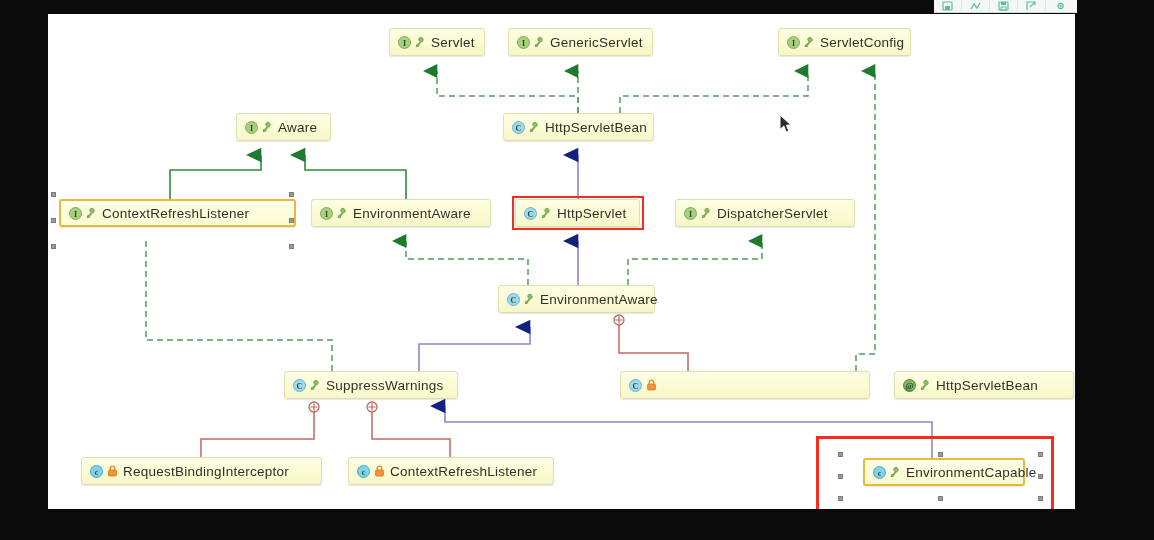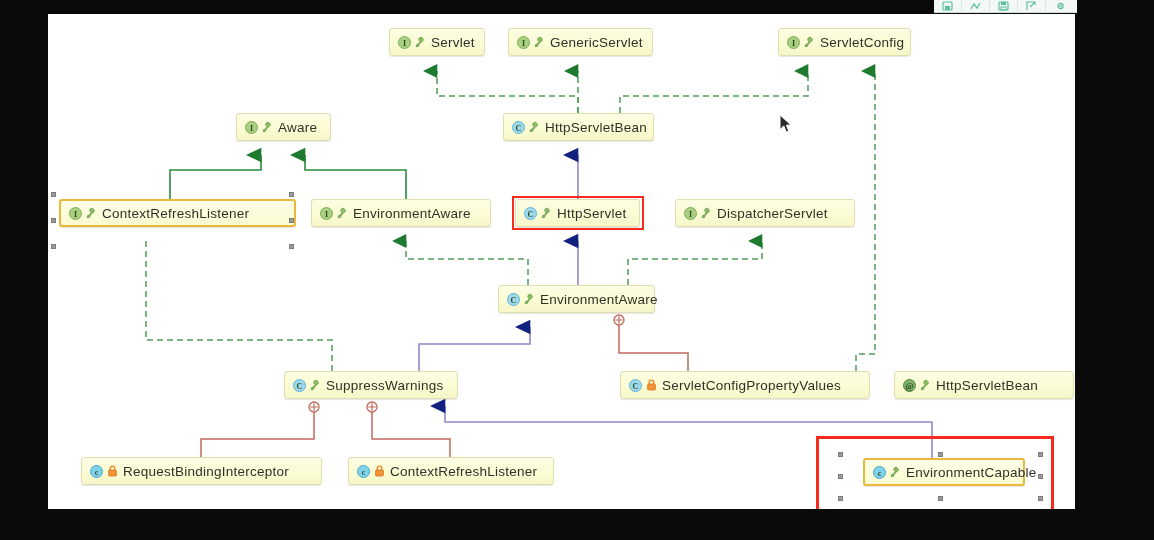--- a/index.html
+++ b/index.html
@@ -363,21 +363,20 @@
         </div>
         <div class="node" style="left: 572px; top: 357px; width: 250px;">
           <svg width="15" height="15" viewBox="0 0 15 15" class="ic">
             <circle cx="7.5" cy="7.5" r="6" fill="#9fd9ee" stroke="#63b4d4" stroke-width="1"></circle>
             <text x="7.5" y="10.6" text-anchor="middle" font-size="8" font-family="&quot;Liberation Serif&quot;, serif" font-weight="bold" fill="#2f4a22">C</text>
           </svg>
           <svg width="11" height="13" viewBox="0 0 11 13" class="ic-vis">
             <path d="M3.2,5 L3.2,3.4 A2.3,2.3 0 0,1 7.8,3.4 L7.8,5" fill="none" stroke="#f08a2a" stroke-width="1.4"></path>
             <rect x="1.6" y="5" width="7.8" height="6" rx="1" fill="#f59338" stroke="#d87418" stroke-width="0.8"></rect>
           </svg>
-          <span class="label">ServletConfigPropertyValues</span>
         </div>
         <div class="node" style="left: 846px; top: 357px; width: 180px;">
           <svg width="15" height="15" viewBox="0 0 15 15" class="ic">
             <circle cx="7.5" cy="7.5" r="6" fill="#7fb36a" stroke="#4d8a3c" stroke-width="1"></circle>
             <text x="7.5" y="11" text-anchor="middle" font-size="9" font-family="&quot;Liberation Serif&quot;, serif" font-weight="bold" fill="#2f4a22">@</text>
           </svg>
           <svg width="11" height="13" viewBox="0 0 11 13" class="ic-vis">
             <path d="M7.6,2.2 A2.1,2.1 0 1,0 5.2,5.4 L3.4,8 L1.6,8.6 L1.2,10.6 L3.4,10.4 L4.2,8.6 L6.4,5.8 A2.1,2.1 0 0,0 7.6,2.2 Z" fill="#8cc265" stroke="#5f9440" stroke-width="0.8"></path>
           </svg>
           <span class="label">HttpServletBean</span>

